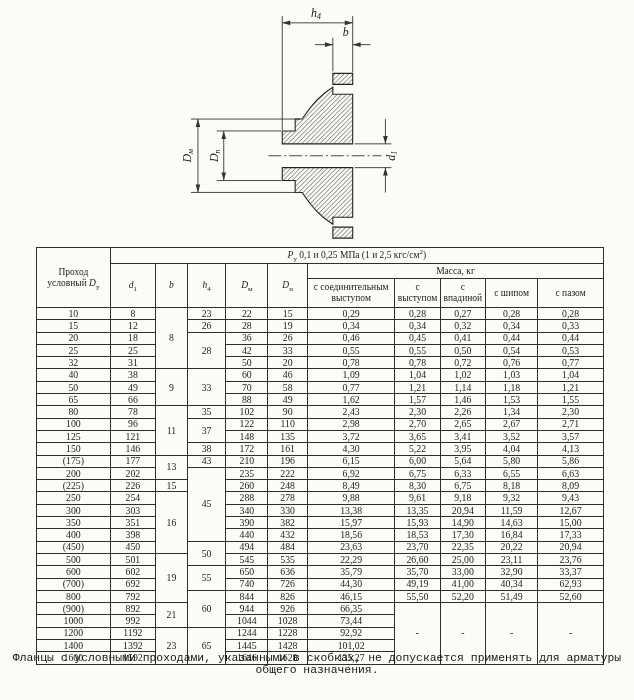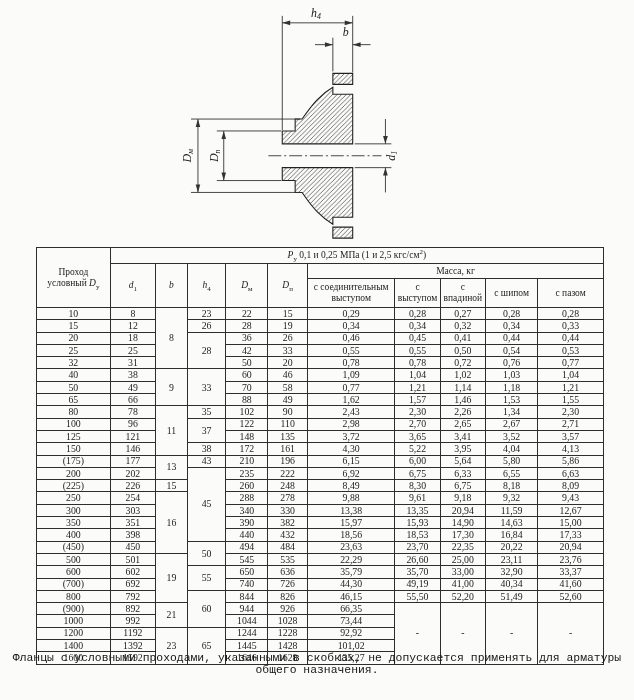--- a/index.html
+++ b/index.html
@@ -411,21 +411,21 @@
       </tr>
       <tr>
         <td>(700)</td>
         <td>692</td>
         <td>740</td>
         <td>726</td>
         <td>44,30</td>
         <td>49,19</td>
         <td>41,00</td>
         <td>40,34</td>
-        <td>41,60</td>
+        <td>62,93</td>
       </tr>
       <tr>
         <td>800</td>
         <td>792</td>
         <td rowspan="3">60</td>
         <td>844</td>
         <td>826</td>
         <td>46,15</td>
         <td>55,50</td>
         <td>52,20</td>

